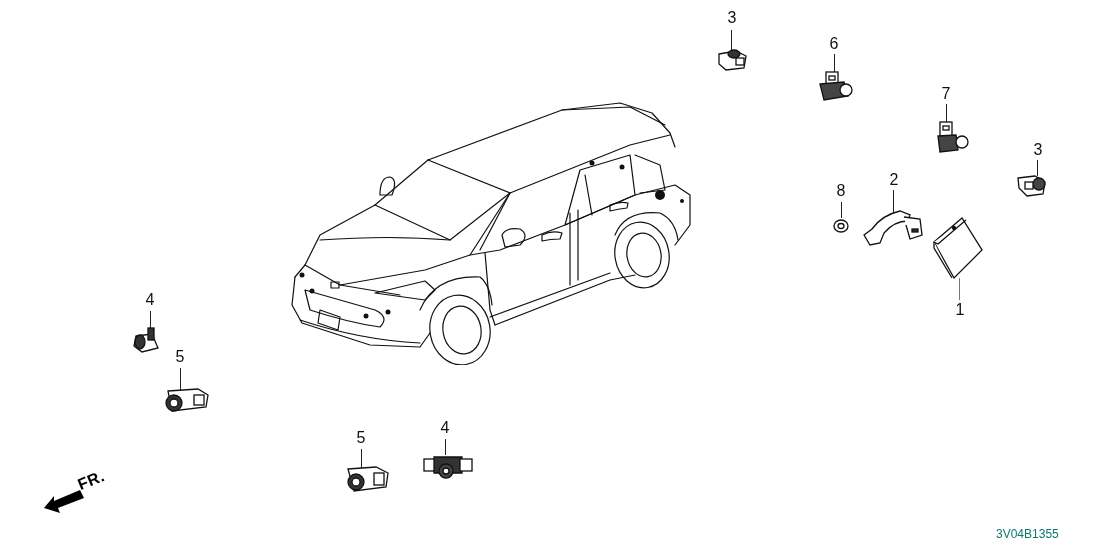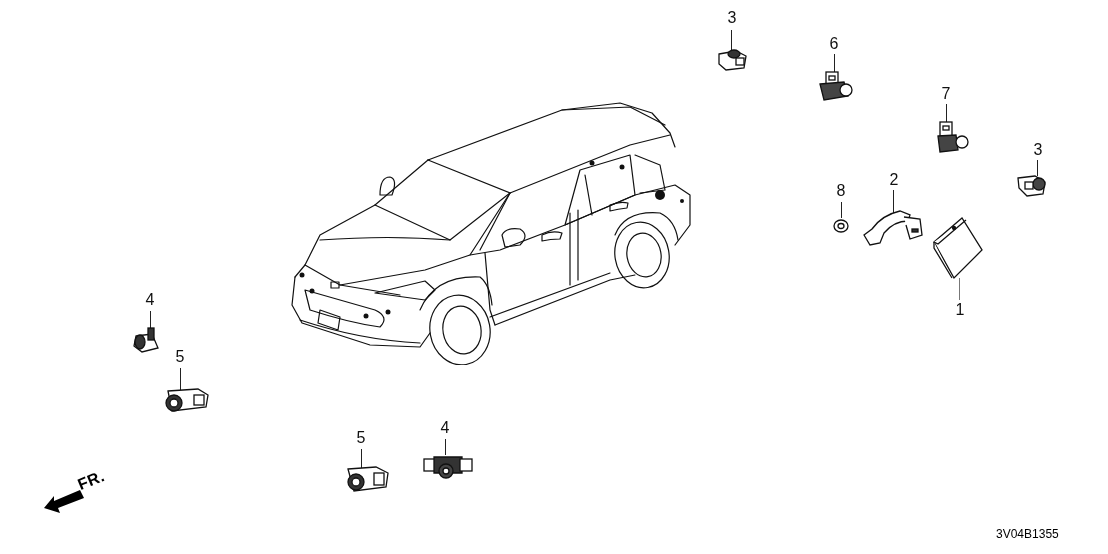--- a/index.html
+++ b/index.html
@@ -4,21 +4,21 @@
 <style>
   html, body { margin:0; padding:0; background:#ffffff; }
   body { width:1108px; height:554px; position:relative; overflow:hidden; font-family:"Liberation Sans", sans-serif; color:#000; }
   .callout { position:absolute; font-size:16px; line-height:16px; text-align:center; width:20px; margin-left:-10px; color:#111; }
   .leader { position:absolute; width:1px; background:#222; }
   .part { position:absolute; }
   .part svg, .car svg { display:block; }
   .car { position:absolute; left:280px; top:95px; width:420px; height:270px; }
   .fr { position:absolute; left:40px; top:476px; width:80px; height:40px; }
   .fr-label { position:absolute; left:82px; top:476px; font-weight:bold; font-size:16px; transform:rotate(-22deg); transform-origin:left bottom; letter-spacing:0.5px; }
-  .code { position:absolute; left:996px; top:527px; font-size:12px; color:#000000; }
+  .code { position:absolute; left:996px; top:527px; font-size:12px; color:#0f766e; }
 </style>
 </head>
 <body>
 
 <div class="car">
   <svg width="420" height="270" viewBox="0 0 420 270" fill="none" stroke="#111" stroke-width="1.2" stroke-linejoin="round" stroke-linecap="round">
 
     <path d="M148 65 L282 15 L340 8 L372 18 L390 38 L395 52"></path>
     <path d="M282 15 L350 12 L385 30"></path>
     <path d="M148 65 L230 98 L350 50 L390 40"></path>

